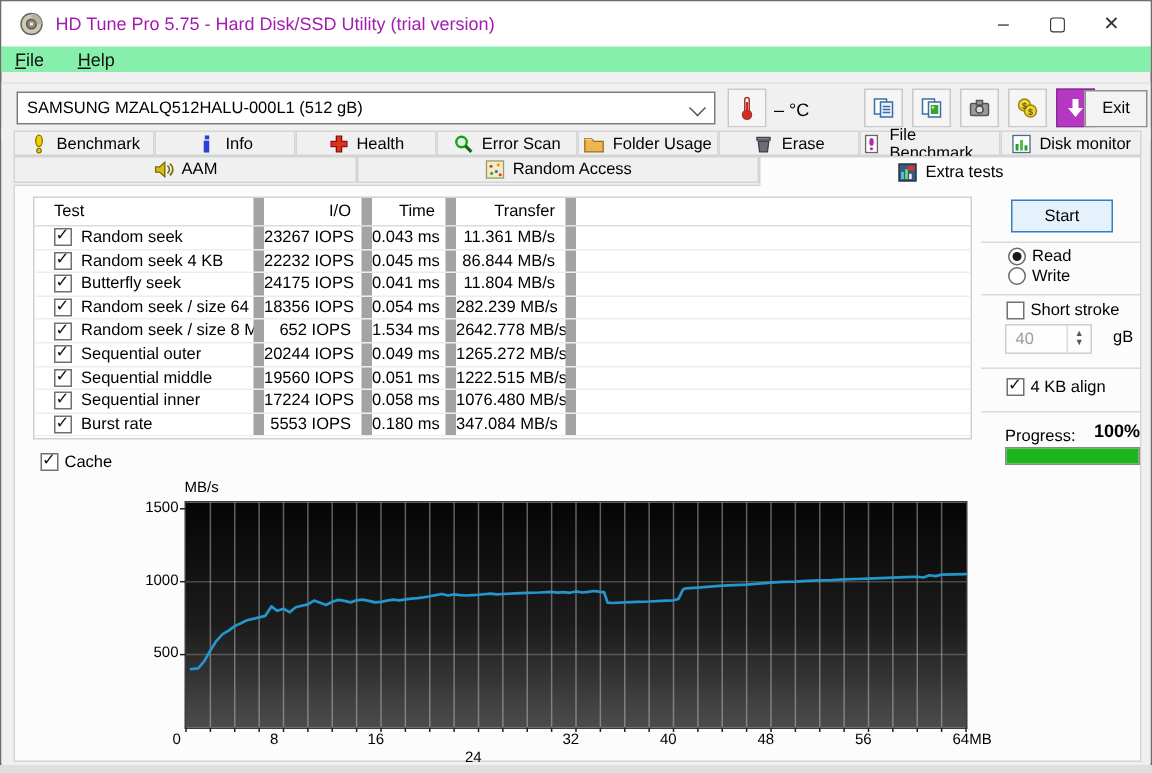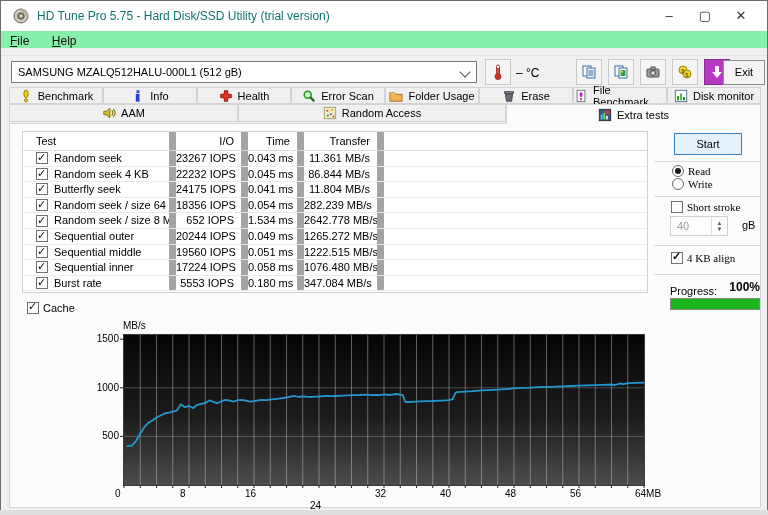--- a/index.html
+++ b/index.html
@@ -2,21 +2,21 @@
 <html><head>
 <meta charset="utf-8">
 <style>
   html,body{margin:0;padding:0;}
   body{font-family:"Liberation Sans","DejaVu Sans",sans-serif; background:#bbb;}
   #stage{position:relative;width:768px;height:515px;background:#e4e4e4;overflow:hidden;}
   #window{position:absolute;left:0;top:0;width:768px;height:510px;background:#f0f0f0;
           border:1px solid #6d6d6d;box-sizing:border-box;}
   
   #titlebar{position:absolute;left:0;top:0;width:100%;height:30px;background:#ffffff;}
-  #title-text{position:absolute;left:36px;top:8px;font-size:12px;color:#0f766e;white-space:nowrap;}
+  #title-text{position:absolute;left:36px;top:8px;font-size:12px;color:#a21caf;white-space:nowrap;}
   #app-icon{position:absolute;left:12px;top:7px;width:16px;height:16px;}
   .wbtn{position:absolute;top:0;width:36px;height:30px;text-align:center;line-height:30px;
         font-size:13px;color:#333;}
   
   #menubar{position:absolute;left:0;top:30px;width:100%;height:17px;background:#86efac;}
   .menu-item{display:inline-block;padding:1px 9px;font-size:12px;color:#111;}
   .menu-item u{text-decoration:underline;}
   
   #toolbar{position:absolute;left:0;top:54px;width:100%;height:37px;background:#f0f0f0;
            border-top:1px solid #e2e2e2;}
@@ -55,21 +55,21 @@
       box-sizing:border-box;position:relative;flex:none;}
   .cb.checked:after{content:"✓";position:absolute;left:0px;top:-3px;font-size:11px;font-weight:bold;color:#111;}
   .rb{display:inline-block;width:12px;height:12px;border:1px solid #696969;background:#fff;
       border-radius:50%;box-sizing:border-box;position:relative;flex:none;}
   .rb.sel:after{content:"";position:absolute;left:2px;top:2px;width:6px;height:6px;border-radius:50%;background:#1a1a1a;}
   .lbl{font-size:11px;color:#000;}
   
   .rp-sep{position:absolute;left:644px;width:106px;height:0;border-top:1px solid #dadada;}
   #start-btn{position:absolute;left:664px;top:9px;width:68px;height:22px;background:#e5f1fb;
       border:1px solid #2f80c6;box-sizing:border-box;font-size:11px;text-align:center;line-height:20px;color:#000;}
-  .rp-row{position:absolute;display:flex;align-items:flex-end;gap:4px;font-family:Liberation Serif, serif;}
+  .rp-row{position:absolute;display:flex;align-items:flex-end;gap:4px;}
   #spinner{position:absolute;left:660px;top:92px;width:58px;height:20px;border:1px solid #cfcfcf;
       background:#fdfdfd;box-sizing:border-box;}
   #spin-val{position:absolute;left:6px;top:3px;font-size:11px;color:#9d9d9d;}
   #spin-btns{position:absolute;right:0;top:0;width:15px;height:100%;border-left:1px solid #dcdcdc;
       display:flex;flex-direction:column;align-items:center;justify-content:center;color:#555;}
   #spin-btns span{font-size:6px;line-height:6px;}
   #gb-lbl{position:absolute;left:732px;top:95px;font-size:11px;color:#000;}
   #progress-row{position:absolute;left:660px;top:157px;width:90px;}
   #progress-label{font-size:11px;color:#000;}
   #progress-value{position:absolute;right:0;top:-1px;font-size:12px;font-weight:bold;color:#000;}

